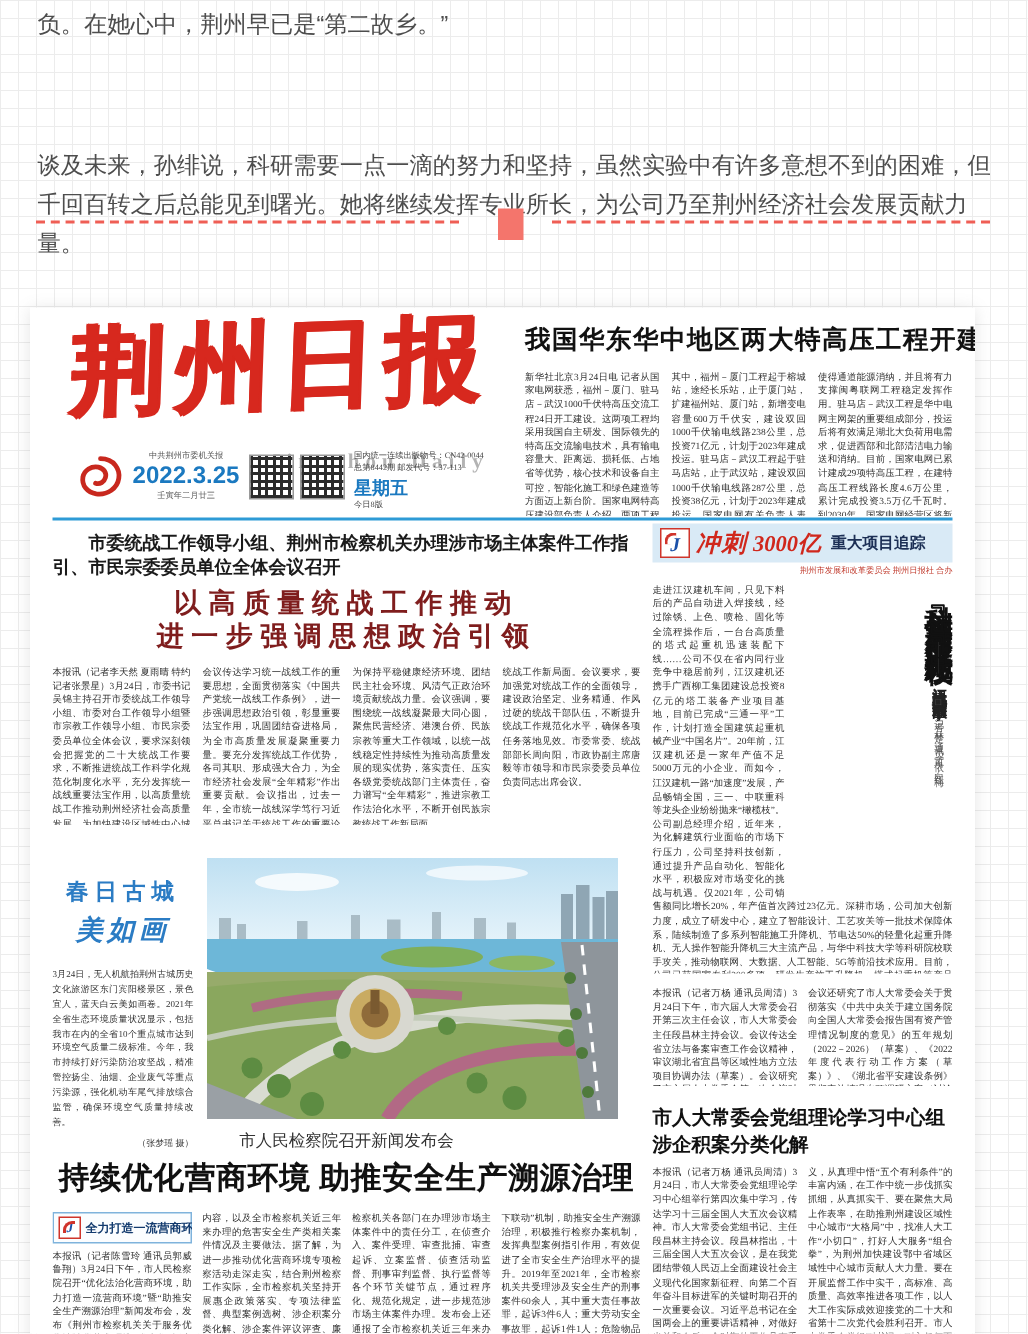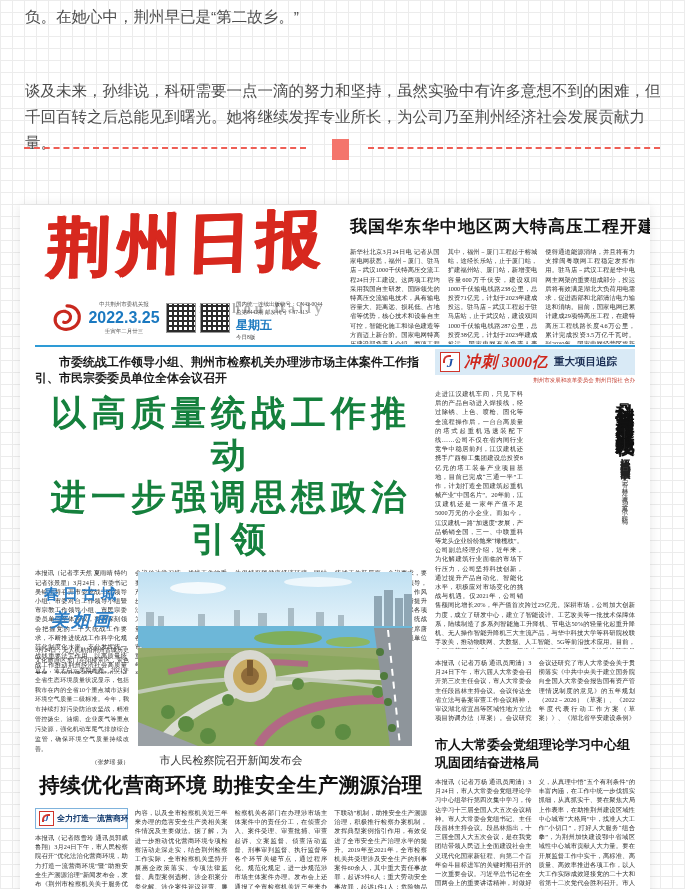--- a/index.html
+++ b/index.html
@@ -8,21 +8,21 @@
     background:#fff;
     background-image:
       linear-gradient(#ececec 1px, transparent 1px),
       linear-gradient(90deg, #ececec 1px, transparent 1px);
     background-size:12px 12px;
     font-family:"Liberation Sans", sans-serif;
     -webkit-text-size-adjust:none;
   }
   .intro{position:absolute;left:25px;top:4px;width:636px;color:#4d4d4d;font-size:15.5px;line-height:26px;}
   .intro p{margin:0;}
-  .intro .p2{margin-top:48px;}
+  .intro .p2{margin-top:68px;}
 
   .divider-seg{position:absolute;top:147px;border-top:2px dashed #ef5e55;height:0;}
   .divider-sq{position:absolute;top:139px;left:332px;width:17px;height:21px;background:#f4756c;}
 
   .page{
     position:absolute;left:20px;top:205px;width:630px;height:700px;background:#ffffff;
     box-shadow:0 1px 10px rgba(110,110,110,.18);
     font-family:"Liberation Serif", serif;color:#222;overflow:hidden;
   }
   .abs{position:absolute;}
@@ -52,21 +52,21 @@
 
   
   .top-art{left:330px;top:10px;width:285px;}
   .top-art h2{margin:0;font-size:17px;font-weight:900;text-align:center;white-space:nowrap;letter-spacing:1px;color:#111;}
   .top-art .cols{gap:8px;margin-top:9px;height:97px;}
 
   
   .lead{left:15px;top:149px;width:392px;}
   .lead .kicker{font-family:"Liberation Sans",sans-serif;font-size:12px;font-weight:600;color:#1a1a1a;line-height:1.35;text-indent:2em;}
   .lead h1{margin:6px 0 0 0;text-align:center;font-family:"Liberation Sans",sans-serif;
-    font-weight:900;font-size:35px;line-height:1.2;letter-spacing:5px;color:#15803d;}
+    font-weight:900;font-size:18px;line-height:1.2;letter-spacing:5px;color:#7f1d1d;}
   .lead .cols{gap:8px;margin-top:8px;height:106px;}
 
   
   .photo-side{left:15px;top:372px;width:94px;}
   .photo-title{font-size:15px;font-weight:bold;color:#2b7cc4;letter-spacing:4px;text-align:center;margin-top:8px;font-family:"Liberation Sans",sans-serif;}
   .photo-script{font-size:18px;font-weight:bold;font-style:italic;color:#2b7cc4;text-align:center;margin-top:4px;letter-spacing:3px;}
   .photo-cap{margin-top:14px;font-size:6px;line-height:1.65;text-align:justify;color:#333;}
   .photo-credit{margin-top:3px;font-size:6px;text-align:right;color:#333;}
   .photo-frame{left:118px;top:367px;width:274px;height:174px;overflow:hidden;}
 
@@ -251,21 +251,21 @@
 
     <div class="npc">
       <div class="cols tiny">
         <div>本报讯（记者万杨 通讯员周清）3月24日下午，市六届人大常委会召开第三次主任会议，市人大常委会主任段昌林主持会议。会议传达全省立法与备案审查工作会议精神，审议湖北省宜昌等区域性地方立法项目协调办法（草案）。会议研究了市六届人大常委会第一次会议对《市人民政府关于市中心城区2022年度政府投资项目计划编制情况的报告》的审议意见（讨论稿）。</div>
         <div>会议还研究了市人大常委会关于贯彻落实《中共中央关于建立国务院向全国人大常委会报告国有资产管理情况制度的意见》的五年规划（2022－2026）（草案）、《2022年度代表行动工作方案（草案）》、《湖北省平安建设条例》贯彻实施情况专项调研方案（讨论稿）。市人大常委会副主任何正军、曾桂龙、周立中、姚鹏发、刘勇，秘书长汪国翔参加会议。</div>
       </div>
     </div>
 
     <div class="study">
       <h3><span>市人大常委会党组理论学习中心组</span><br>
-        <span>巩固团结奋进格局</span></h3>
+        <span>涉企积案分类化解</span></h3>
       <div class="cols tiny">
         <div>本报讯（记者万杨 通讯员周清）3月24日，市人大常委会党组理论学习中心组举行第四次集中学习，传达学习十三届全国人大五次会议精神。市人大常委会党组书记、主任段昌林主持会议。段昌林指出，十三届全国人大五次会议，是在我党团结带领人民迈上全面建设社会主义现代化国家新征程、向第二个百年奋斗目标进军的关键时期召开的一次重要会议。习近平总书记在全国两会上的重要讲话精神，对做好当前和今后一个时期的工作具有重要指导意义。</div>
         <div>义，从真理中悟“五个有利条件”的丰富内涵，在工作中统一步伐抓实抓细，从真抓实干、要在聚焦大局上作表率，在助推荆州建设区域性中心城市“大格局”中，找准人大工作“小切口”，打好人大服务“组合拳”，为荆州加快建设鄂中省域区域性中心城市贡献人大力量。要在开展监督工作中实干，高标准、高质量、高效率推进各项工作，以人大工作实际成效迎接党的二十大和省第十二次党代会胜利召开。市人大常委会党组副书记、副主任何正军、曾桂龙，副主任周立中、姚鹏发、刘勇，党组成员、秘书长汪国翔出席会议。</div>
       </div>
     </div>
   </div>
 
   <div class="abs proc">
     <div class="kicker">市人民检察院召开新闻发布会</div>
     <h2>持续优化营商环境 助推安全生产溯源治理</h2>

